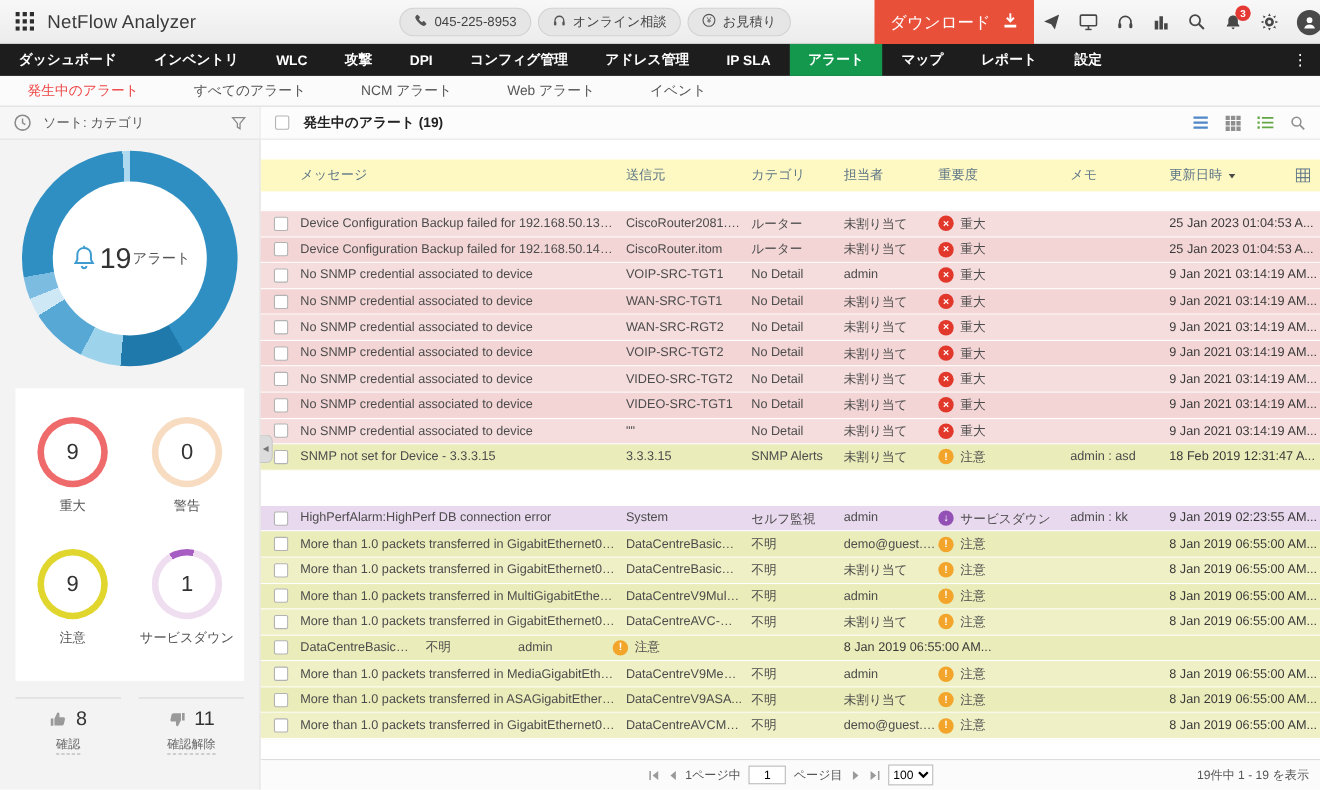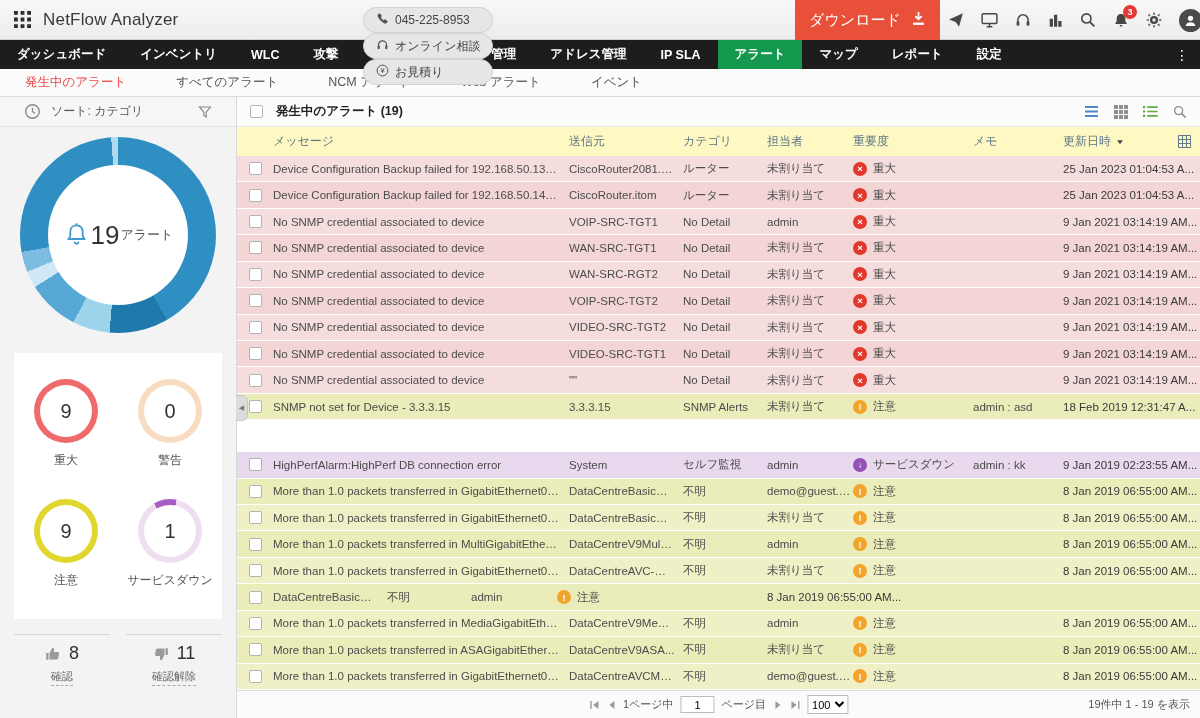--- a/index.html
+++ b/index.html
@@ -6,21 +6,21 @@
   html,body { width:1200px; height:718px; overflow:hidden; }
   body { font-family:"Liberation Sans","DejaVu Sans",sans-serif; font-size:12px; color:#333; background:#fff; position:relative; }
   a { text-decoration:none; }
 
   
   #topbar { position:absolute; top:0; left:0; width:1200px; height:40px;
     background:linear-gradient(#f8f8f8,#ececec); border-bottom:1px solid #cfcfcf;
     display:flex; align-items:center; z-index:6; }
   .apps-icon { margin-left:14px; cursor:pointer; display:flex; }
   .logo { font-size:17px; color:#3a3a3a; margin-left:12px; letter-spacing:.2px; }
-  .contact-pills { position:absolute; left:363px; top:7px; display:flex;flex-direction:column; }
+  .contact-pills { position:absolute; left:363px; top:7px; display:flex; }
   .pill { background:#e6e6e6; border:1px solid #d2d2d2; border-radius:13px; height:26px;
     padding:0 12px; margin-right:6px; display:flex; align-items:center; gap:6px;
     font-size:12px; color:#444; cursor:pointer; white-space:nowrap; }
   .download-btn { position:absolute; left:795px; top:0; width:145px; height:40px;
     background:#e8503a; color:#fff; border:none; font-size:15px; cursor:pointer;
     display:flex; align-items:center; justify-content:center; gap:10px;
     font-family:inherit; }
   .header-icons { position:absolute; left:948px; top:0; height:40px; display:flex; align-items:center; gap:17px; }
   .hicon { display:flex; cursor:pointer; position:relative; }
   .badge { position:absolute; top:-7px; right:-8px; background:#e53935; color:#fff;
@@ -41,21 +41,21 @@
   
   #subtabs { position:absolute; top:69px; left:0; width:1200px; height:28px;
     background:#fbfbfb; border-bottom:1px solid #dcdcdc; display:flex; z-index:4; }
   .subtab { display:flex; align-items:center; padding:0 25px; font-size:12.5px;
     color:#555; cursor:pointer; white-space:nowrap; }
   .subtab.active { color:#ef4444; font-weight:normal; }
 
   
   #sidebar { position:absolute; top:97px; left:0; width:237px; height:621px;
     background:#f3f3f3; border-right:1px solid #d9d9d9; }
-  .sort-bar { height:30px; display:flex; align-items:center; padding:0 24px;
+  .sort-bar { height:30px; display:flex; align-items:center; padding:0 12px;
     border-bottom:1px solid #e2e2e2; background:#f6f6f6; }
   .sort-label { margin-left:10px; font-size:12px; color:#555; flex:1; }
   .funnel { display:flex; cursor:pointer; }
   .donut-wrap { display:flex; justify-content:center; padding-top:10px; }
   .donut { width:196px; height:196px; border-radius:50%; cursor:pointer;
     display:flex; align-items:center; justify-content:center;
     background:conic-gradient(from 0deg,
       #2f8fc2 0deg 150deg, #1f79ab 150deg 185deg, #9ed3ec 185deg 207deg,
       #58a8d5 207deg 238deg, #cfe8f5 238deg 248deg, #7cbce1 248deg 260deg,
       #2f8fc2 260deg 356deg, #aed9ef 356deg 360deg); }
@@ -83,21 +83,21 @@
   .ack-top { display:flex; align-items:center; gap:8px; font-size:18px; color:#333; }
   .ack-lbl { font-size:11px; color:#666; border-bottom:1px dashed #aaa; padding-bottom:1px; }
 
   .collapse-tab { position:absolute; right:-12px; top:298px; width:12px; height:26px;
     background:#dcdcdc; border:1px solid #c6c6c6; border-left:none;
     border-radius:0 6px 6px 0; display:flex; align-items:center; justify-content:center;
     color:#777; font-size:7px; cursor:pointer; z-index:3; }
 
   
   #content { position:absolute; top:97px; left:237px; width:963px; height:621px;
-    display:flex; flex-direction:column; background:#fff; }
+    display:flex; flex-direction:column; background:#fff;gap:18px; }
   .toolbar { height:30px; flex:none; display:flex; align-items:center; padding:0 13px;
     border-bottom:1px solid #e6e6e6; background:#fcfcfc; }
   .list-title { margin-left:13px; font-weight:bold; font-size:12.5px; color:#222; }
   .view-icons { margin-left:auto; display:flex; gap:15px; align-items:center; }
   .vicon { display:flex; cursor:pointer; }
 
   input[type=checkbox] { appearance:none; -webkit-appearance:none; width:13px; height:13px;
     border:1px solid #b3b3b3; border-radius:2px; background:#fff; cursor:pointer; flex:none; }
 
   .thead { height:29px; flex:none; display:flex; align-items:center;

